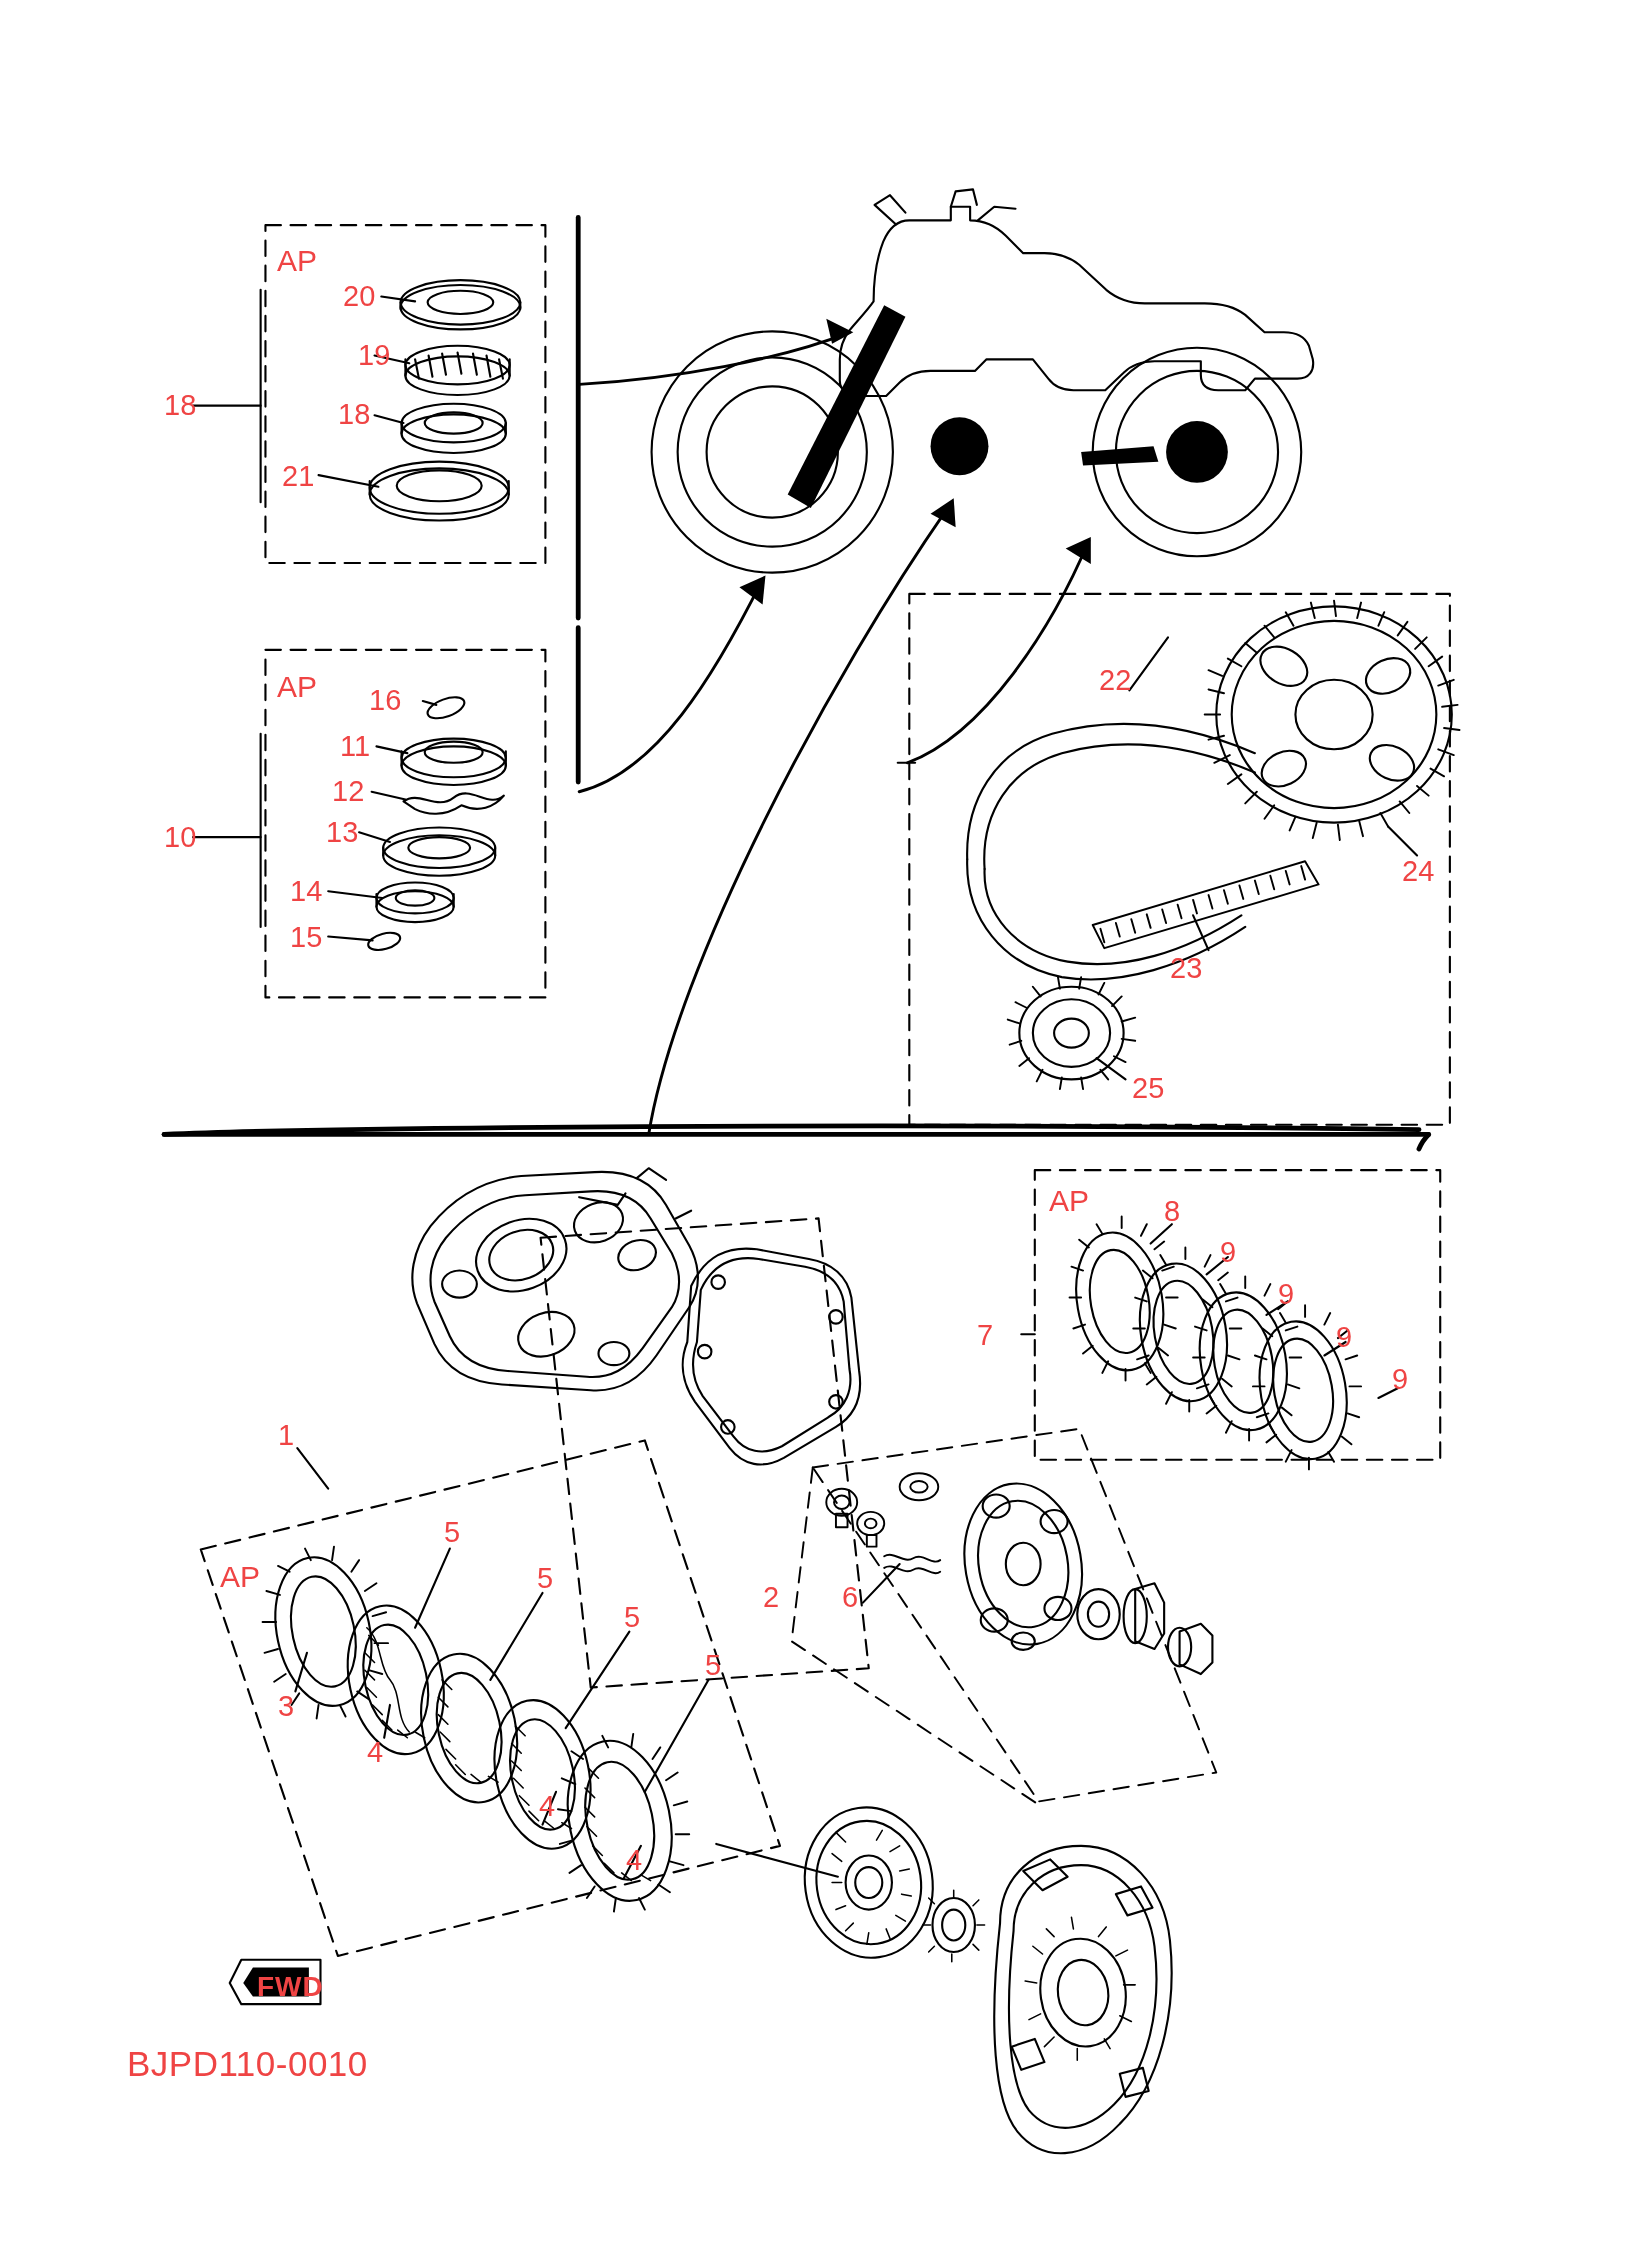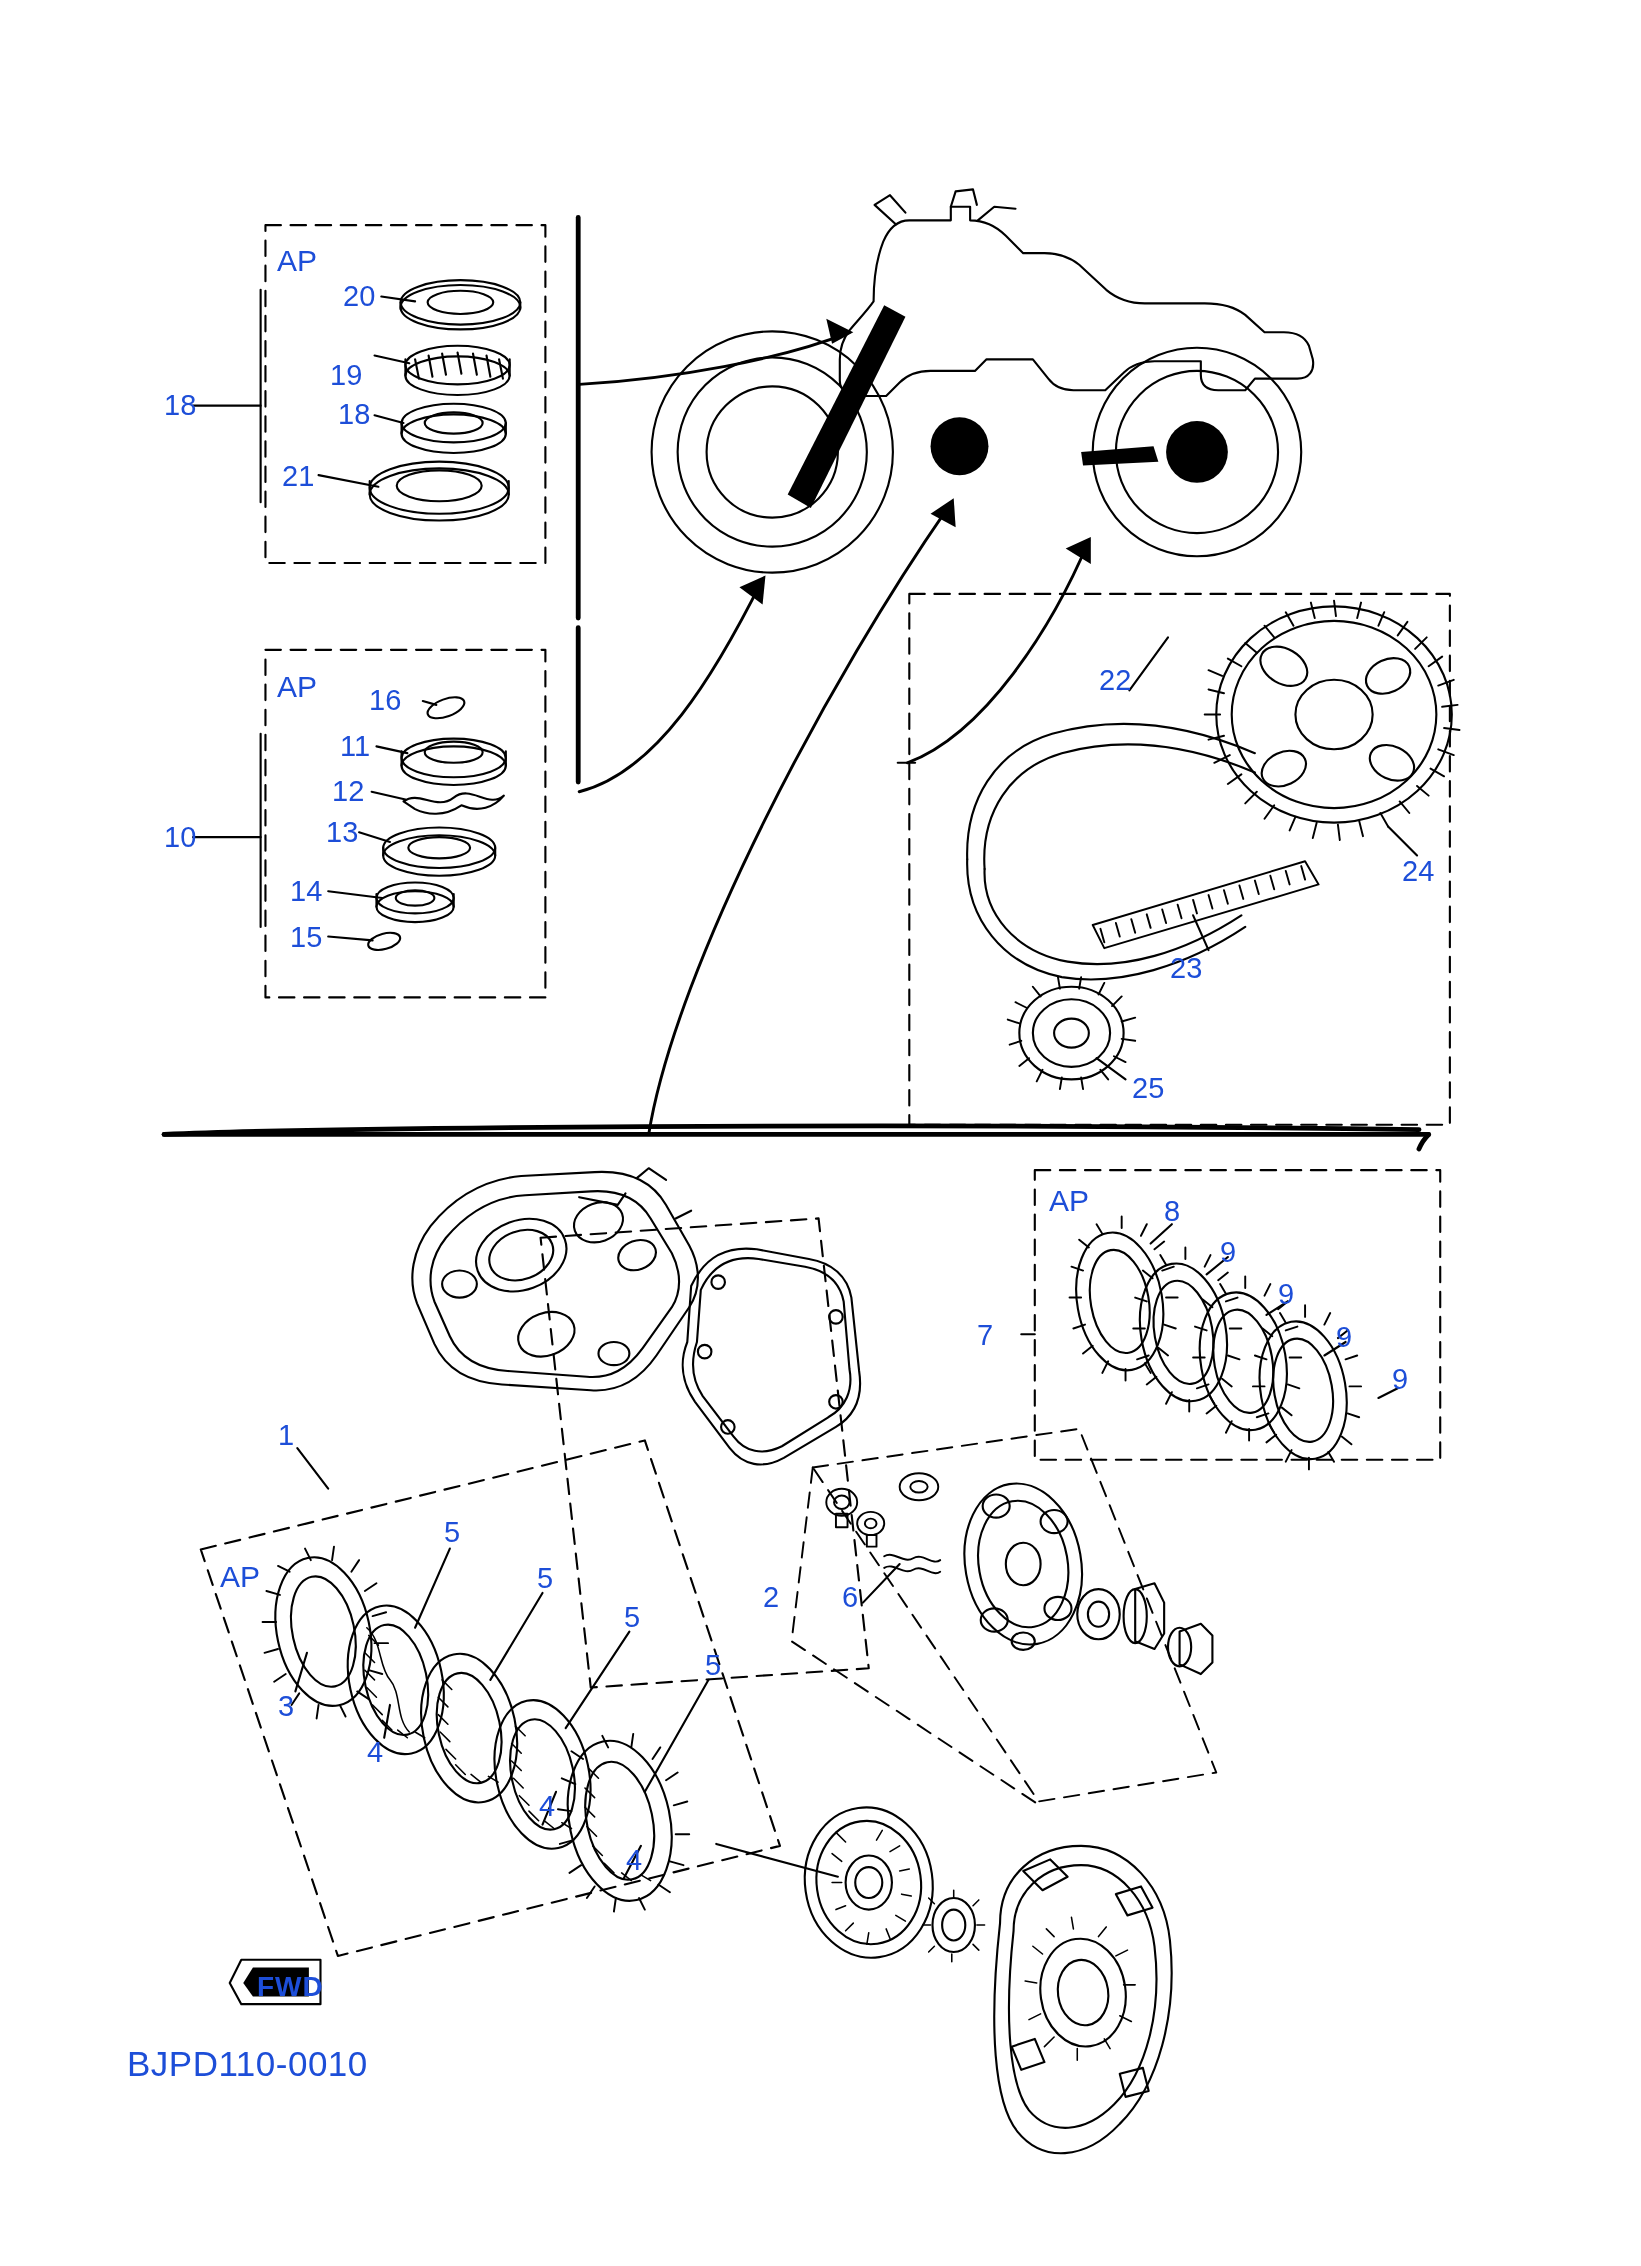--- a/index.html
+++ b/index.html
@@ -28,21 +28,21 @@
     top: 0;
     width: 1641px;
     height: 2266px;
   }
   .label {
     position: absolute;
     font-family: "Liberation Sans", sans-serif;
     font-size: 29px;
     line-height: 29px;
     white-space: nowrap;
-    color: #1d4ed8;
+    color: #ef4444;
   }
   .label.ap {
     font-size: 30px;
   }
   .label.code {
     font-size: 35px;
     letter-spacing: 0.5px;
   }
   .label.fwd {
     font-size: 28px;
@@ -448,21 +448,21 @@
     </g>
   </svg>
 
   <div class="label ap" style="left:277px; top:246px;">AP</div>
   <div class="label ap" style="left:277px; top:672px;">AP</div>
   <div class="label ap" style="left:1049px; top:1186px;">AP</div>
   <div class="label ap" style="left:220px; top:1562px;">AP</div>
 
   <div class="label" style="left:164px; top:391px;">18</div>
   <div class="label" style="left:343px; top:282px;">20</div>
-  <div class="label" style="left:330px; top:341px;margin-top:20px;">19</div>
+  <div class="label" style="left:358px; top:341px;">19</div>
   <div class="label" style="left:338px; top:400px;">18</div>
   <div class="label" style="left:282px; top:462px;">21</div>
 
   <div class="label" style="left:164px; top:823px;">10</div>
   <div class="label" style="left:369px; top:686px;">16</div>
   <div class="label" style="left:340px; top:732px;">11</div>
   <div class="label" style="left:332px; top:777px;">12</div>
   <div class="label" style="left:326px; top:818px;">13</div>
   <div class="label" style="left:290px; top:877px;">14</div>
   <div class="label" style="left:290px; top:923px;">15</div>

